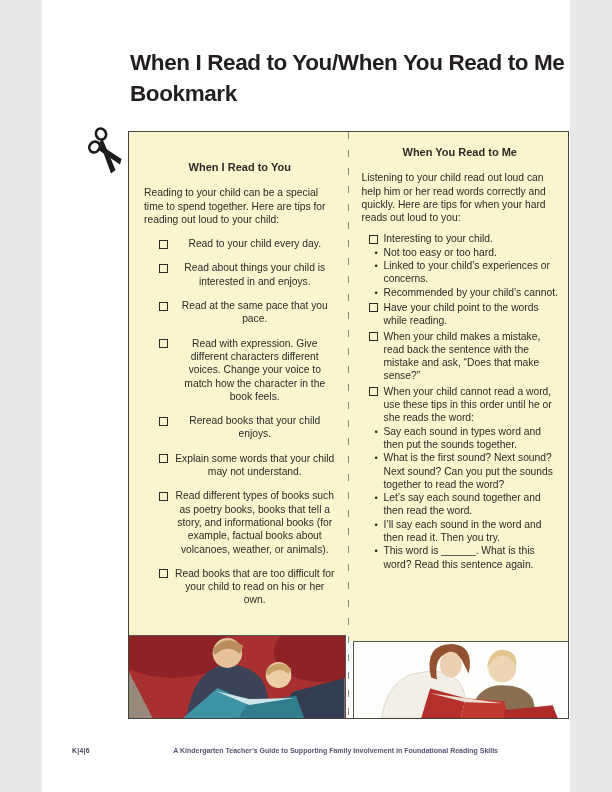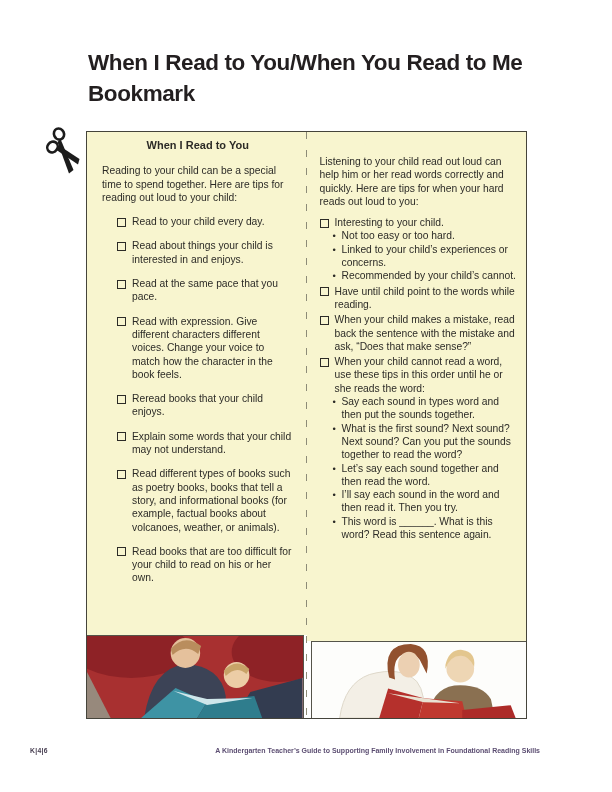--- a/index.html
+++ b/index.html
@@ -1,43 +1,43 @@
 <!DOCTYPE html>
 <html><head>
 <meta charset="utf-8">
 <style>
   html,body { margin:0; padding:0; background:#e8e8e8; }
   .page {
-    position:relative; width:612px; height:792px; margin:0 auto;
+    position:relative; width:528px; height:792px; margin:0 auto;
     background:#ffffff; overflow:hidden;
     font-family:"Liberation Sans", sans-serif; color:#2c2b27;
   }
   .title {
     position:absolute; left:88px; top:47px; width:460px;
     font-size:22.5px; font-weight:bold; letter-spacing:-0.4px;
     line-height:31px; color:#231f20;
   }
   .scissors { position:absolute; left:46px; top:126px; }
   .bookmark {
     position:absolute; left:86px; top:131px; width:441px; height:588px;
     border:1px solid #45443b; box-sizing:border-box;
     display:flex; background:#ffffff;
   }
   .col { width:50%; display:flex; flex-direction:column; box-sizing:border-box; }
   .ta { flex:1; background:#f8f5cf; box-sizing:border-box; overflow:hidden; }
-  .ta-left  { padding:4px 13px 0 15px; }
+  .ta-left  { padding:26px 13px 0 15px; }
   .ta-right { padding:11px 10px 0 13px; }
   .hdr { text-align:center; font-weight:bold; font-size:11px; margin-top:3px; }
   .body-txt { font-size:10.3px; line-height:13.3px; }
   .intro { margin-top:12px; }
   .select-label { margin-top:9px; }
   .list-left { margin-top:1px; }
   .list-right { margin-top:8px; }
-  .item { display:flex; margin-top:11px; margin-left:15px; }
-  .ritem { display:flex; margin-top:2px; }
+  .item { display:flex; margin-top:11px; margin-left:15px;text-align:center; }
+  .ritem { display:flex; margin-top:2px;margin-left:7px; }
   .cb {
     flex:none; width:7px; height:7px; border:1.2px solid #2c2b27;
     margin:2.5px 6px 0 0; background:transparent;
   }
   .sub { display:flex; margin-left:13px; }
   .bullet { flex:none; width:9px; font-size:9.5px; line-height:13.3px; }
   .itxt { flex:1; }
   .photo { position:relative; flex:none; box-sizing:border-box; overflow:hidden; }
   .photo svg { display:block; width:100%; height:100%; }
   .photo-left  { height:83px; margin-right:3px; border-top:1px solid #55544a; border-right:1px solid #55544a; }
@@ -131,41 +131,42 @@
           <polygon points="166,56 219,42 219,82 150,82" fill="#333c50"></polygon>
           <polygon points="55,82 90,52 122,66 112,82" fill="#3e93a4"></polygon>
           <polygon points="112,82 122,66 170,60 178,82" fill="#2f7d8d"></polygon>
           <polygon points="88,55 122,69 168,62 122,63" fill="#cfe6ea"></polygon>
         </svg>
       </div>
     </div>
 
     <div class="col">
       <div class="ta ta-right body-txt">
+        <div class="hdr">When You Read to Me</div>
         <div class="intro">Listening to your child read out loud can help him or her read words correctly and quickly. Here are tips for when your hard reads out loud to you:</div>
         <div class="list-right">
           <div class="ritem">
               <span class="cb"></span>
               <div class="itxt">Interesting to your child.</div>
             </div>
           <div class="sub">
               <span class="bullet">•</span>
               <div class="itxt">Not too easy or too hard.</div>
             </div>
           <div class="sub">
               <span class="bullet">•</span>
               <div class="itxt">Linked to your child’s experiences or concerns.</div>
             </div>
           <div class="sub">
               <span class="bullet">•</span>
               <div class="itxt">Recommended by your child’s cannot.</div>
             </div>
           <div class="ritem">
               <span class="cb"></span>
-              <div class="itxt">Have until child point to the words while reading.</div>
+              <div class="itxt">Have your child point to the words while reading.</div>
             </div>
           <div class="ritem">
               <span class="cb"></span>
               <div class="itxt">When your child makes a mistake, read back the sentence with the mistake and ask, “Does that make sense?”</div>
             </div>
           <div class="ritem">
               <span class="cb"></span>
               <div class="itxt">When your child cannot read a word, use these tips in this order until he or she reads the word:</div>
             </div>
           <div class="sub">

